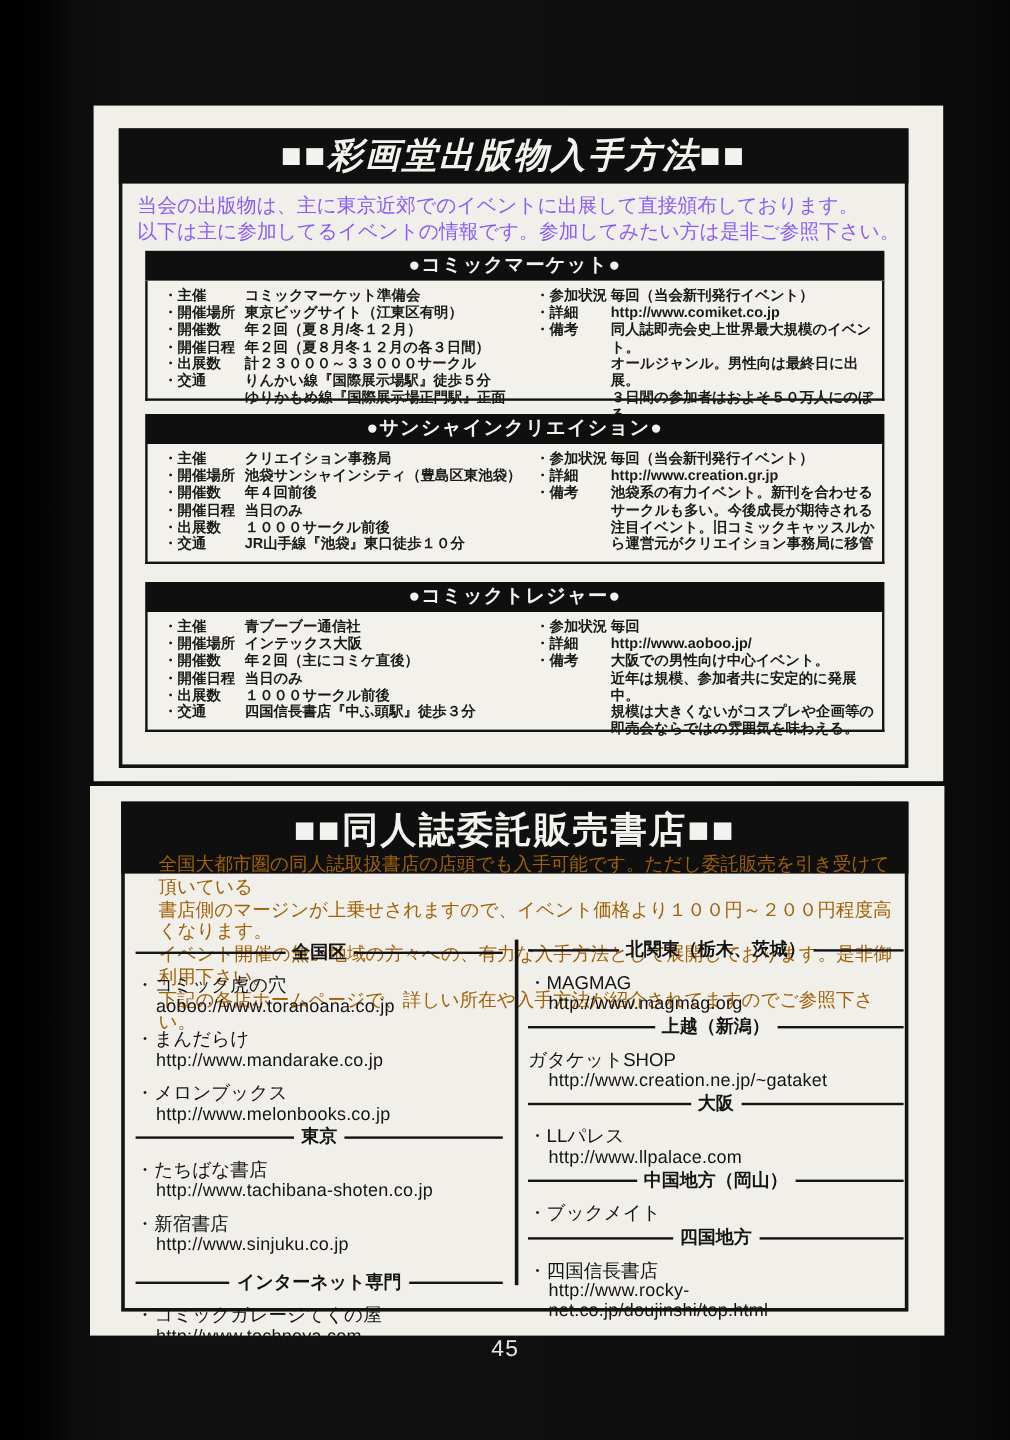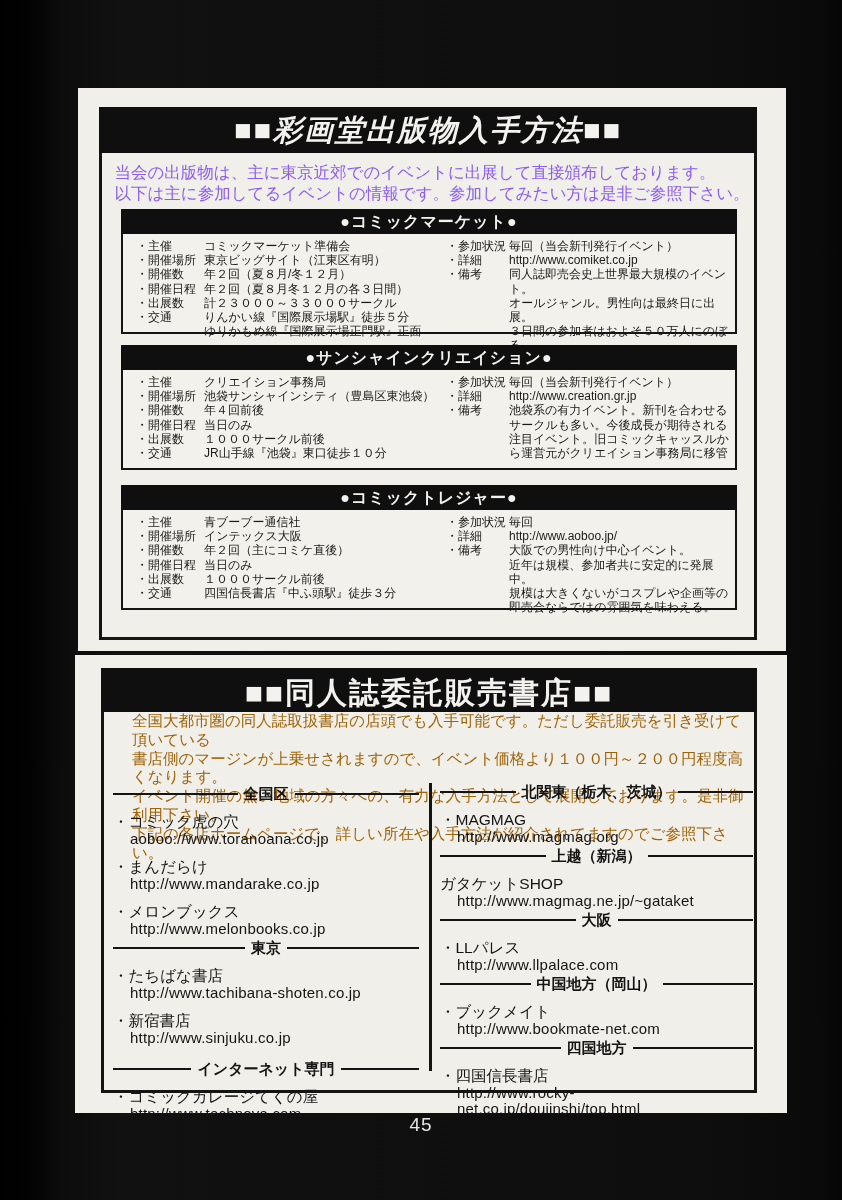--- a/index.html
+++ b/index.html
@@ -16,40 +16,40 @@
   .box1{left:78px;top:88px;width:708px;height:563px;}
   .box2{left:75px;top:655px;width:712px;height:458px;}
   .frame{position:absolute;border:3px solid #141414;box-sizing:border-box;}
   .frame1{left:21px;top:19px;width:658px;height:533px;}
   .frame2{left:26px;top:13px;width:656px;height:425px;}
   .band{
     position:absolute;background:#0f0f0f;color:#f4f2ee;
     font-weight:bold;text-align:center;box-sizing:border-box;
   }
   .title1{left:21px;top:19px;width:658px;height:46px;line-height:47px;font-size:29px;letter-spacing:2px;font-style:italic;}
-  .title2{left:26px;top:13px;width:656px;height:44px;line-height:49px;font-size:30px;letter-spacing:2px;}
+  .title2{left:26px;top:13px;width:656px;height:60px;line-height:49px;font-size:30px;letter-spacing:2px;}
   .intro1{
     position:absolute;left:0;right:0;top:74px;
     color:#8b5cf6;font-size:16.5px;line-height:20.5px;
   }
   .intro1 .iw{width:fit-content;margin:0 auto;text-align:left;}
   .event{position:absolute;left:43px;width:616px;}
   .e0{top:121px}.e1{top:257px}.e2{top:397px}
   .event-header{
     background:#0f0f0f;color:#f4f2ee;height:25px;line-height:26px;
     text-align:center;font-weight:bold;font-size:16px;letter-spacing:1px;
   }
   .event-body{
     border:2px solid #141414;border-top:none;height:100px;box-sizing:border-box;
     display:flex;padding-top:5px;background:#f3f1ec;
   }
   .ecol{box-sizing:border-box;color:#1a1a1a;}
   .ecol-left{width:320px;padding-left:13px;}
   .ecol-right{flex:1;padding-left:3px;}
-  .row{display:flex;font-size:12px;line-height:14.2px;}
+  .row{display:flex;font-size:12px;line-height:14.2px;font-weight:bold;}
   .lbl{width:68px;flex-shrink:0;}
   .ecol-right .lbl{width:63px;}
   .val{white-space:pre-line;}
   .intro2{
     position:absolute;left:57px;top:57px;right:40px;
     color:#a16207;font-size:15.5px;line-height:18.8px;
   }
   .columns{position:absolute;left:32px;top:128px;width:648px;height:294px;display:flex;}
   .store-col{box-sizing:border-box;color:#141414;}
   .col-left{width:322px;padding:2px 10px 0 6px;}
@@ -309,21 +309,21 @@
           </div>
         </div>
         <div class="store-section">
           <div class="sec-header">
               <span class="rule"></span>
               <span class="sec-title">上越（新潟）</span>
               <span class="rule"></span>
             </div>
           <div class="store-item">
             <div class="store-name">ガタケットSHOP</div>
-            <div class="store-url">http://www.magmag.ne.jp/~gataket</div>
+            <div class="store-url">http://www.creation.ne.jp/~gataket</div>
           </div>
         </div>
         <div class="store-section">
           <div class="sec-header">
               <span class="rule"></span>
               <span class="sec-title">大阪</span>
               <span class="rule"></span>
             </div>
           <div class="store-item">
             <div class="store-name">・LLパレス</div>
@@ -331,21 +331,20 @@
           </div>
         </div>
         <div class="store-section">
           <div class="sec-header">
               <span class="rule"></span>
               <span class="sec-title">中国地方（岡山）</span>
               <span class="rule"></span>
             </div>
           <div class="store-item">
             <div class="store-name">・ブックメイト</div>
-            <div class="store-url">http://www.bookmate-net.com</div>
           </div>
         </div>
         <div class="store-section">
           <div class="sec-header">
               <span class="rule"></span>
               <span class="sec-title">四国地方</span>
               <span class="rule"></span>
             </div>
           <div class="store-item">
             <div class="store-name">・四国信長書店</div>

